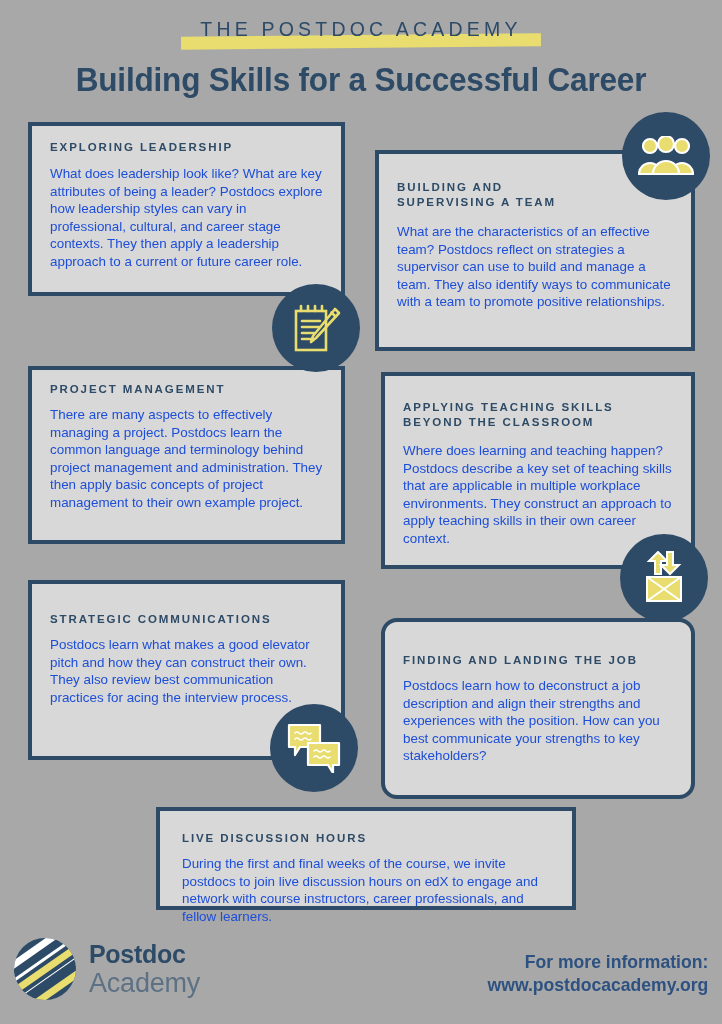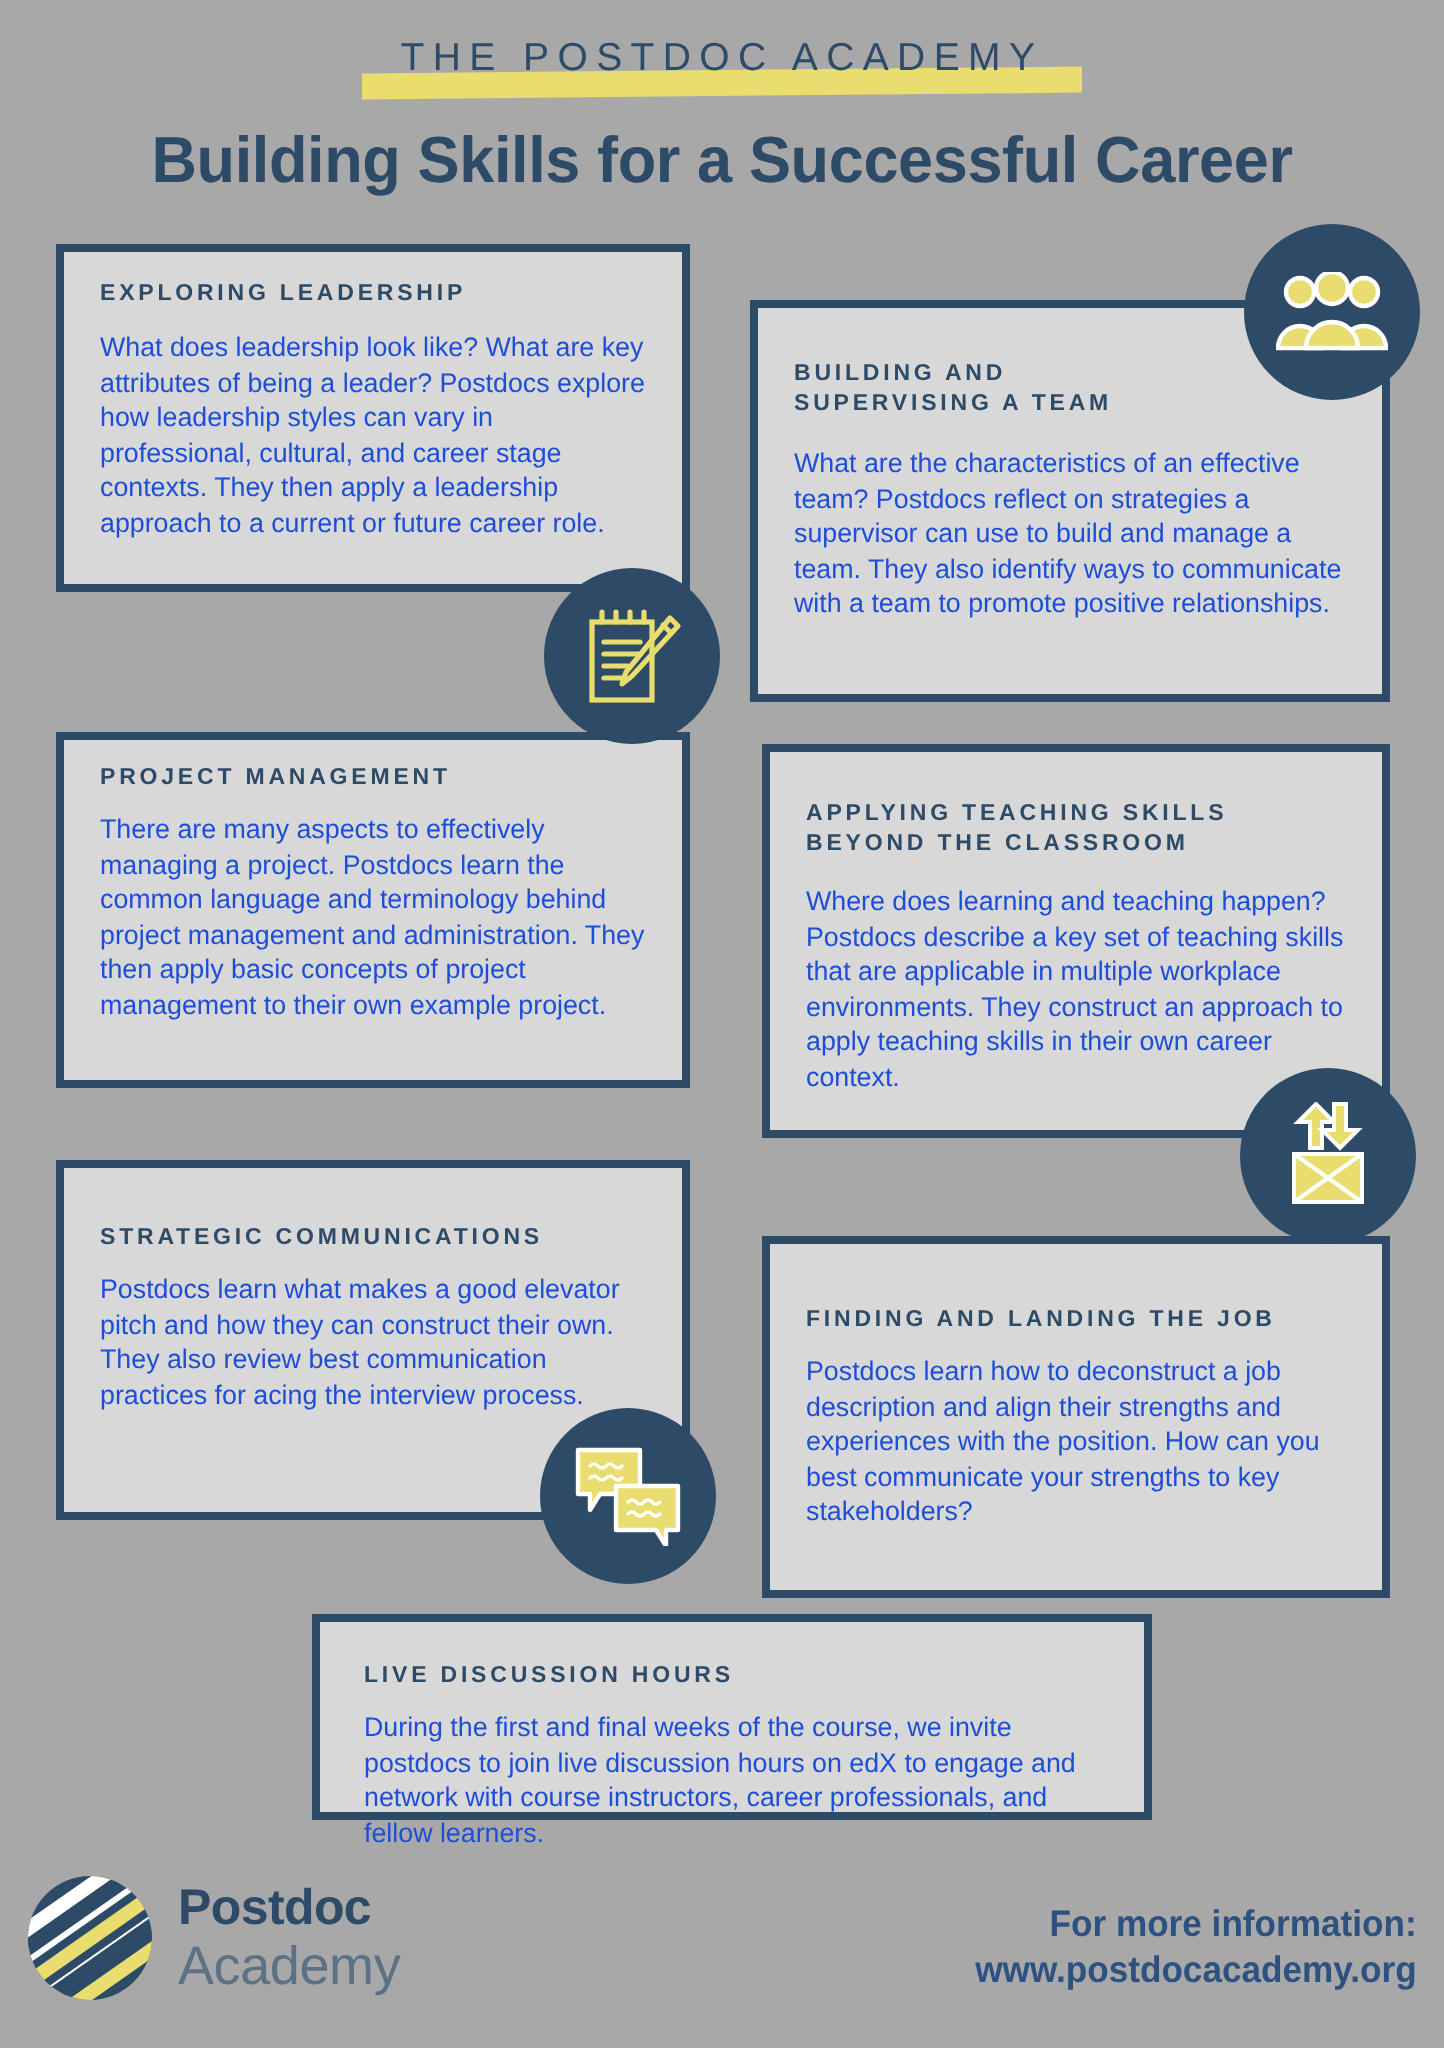--- a/index.html
+++ b/index.html
@@ -93,21 +93,21 @@
   #card-strategic    { left: 28px;  top: 580px; width: 317px; height: 180px; }
   #card-job          { left: 381px; top: 618px; width: 314px; height: 181px; }
   #card-live         { left: 156px; top: 807px; width: 420px; height: 103px; }
 
   #card-leadership .card-title { margin-bottom: 10px; }
   #card-team       { padding-top: 26px; }
   #card-team .card-title { margin-bottom: 13px; }
   #card-teaching   { padding-top: 24px; }
   #card-teaching .card-title { margin-bottom: 12px; }
   #card-strategic  { padding-top: 28px; }
-  #card-job        { padding-top: 31px; }
+  #card-job        { padding-top: 31px; border-radius: 16px; }
   #card-live       { padding-top: 20px; padding-left: 22px; }
   #card-project    { padding-top: 12px; }
 
   
   .icon-badge {
     position: absolute;
     width: 88px;
     height: 88px;
     border-radius: 50%;
     background: #2d4a66;

